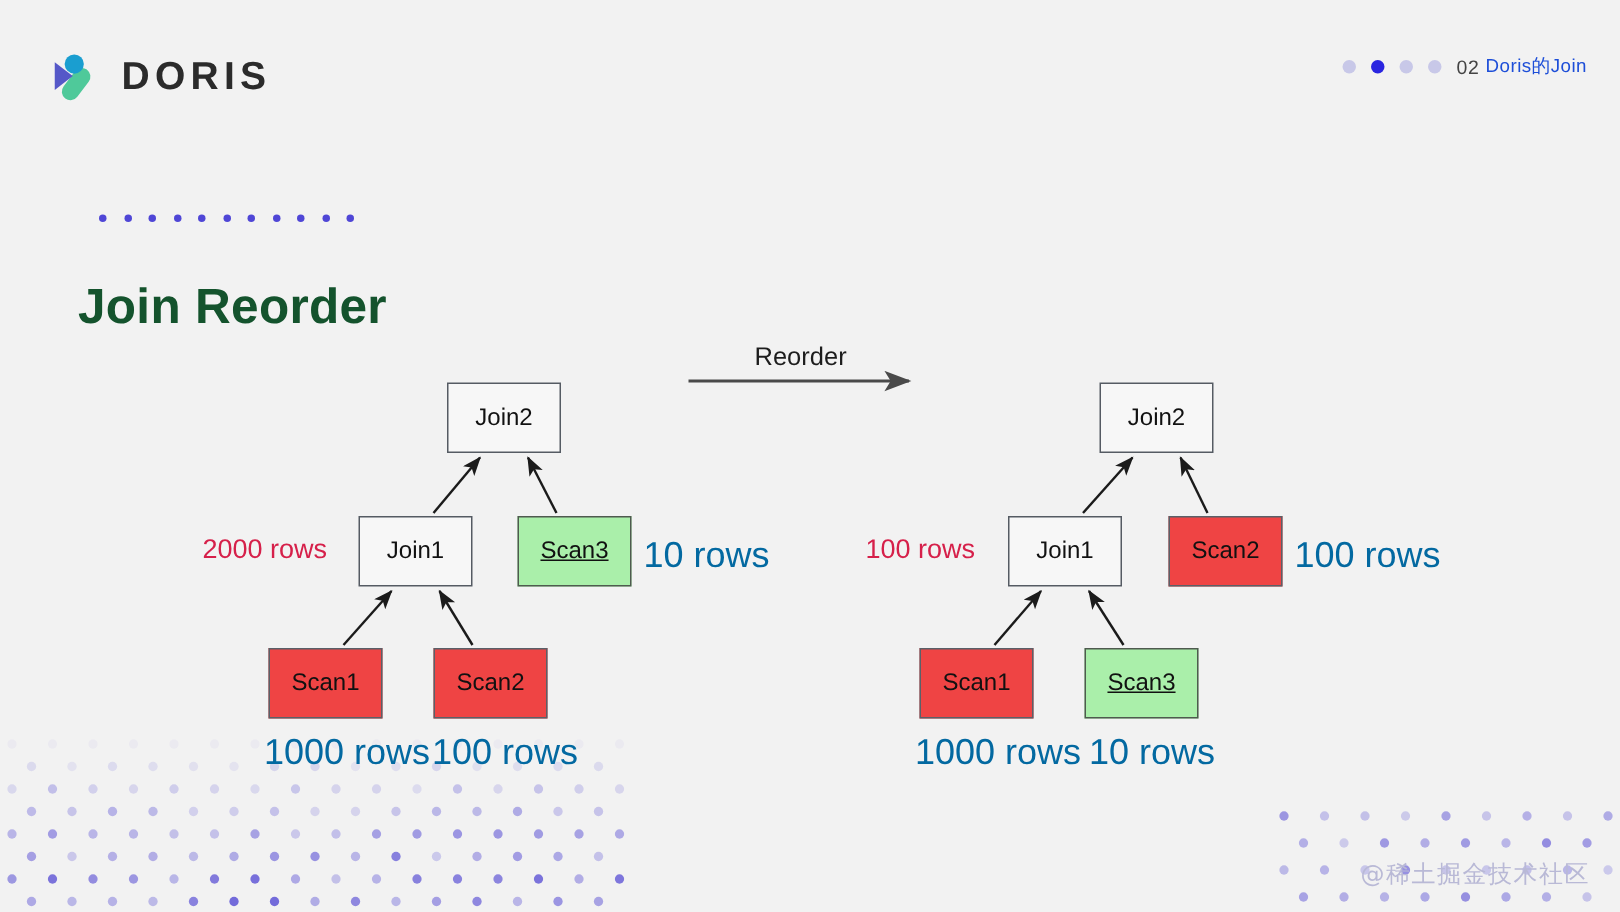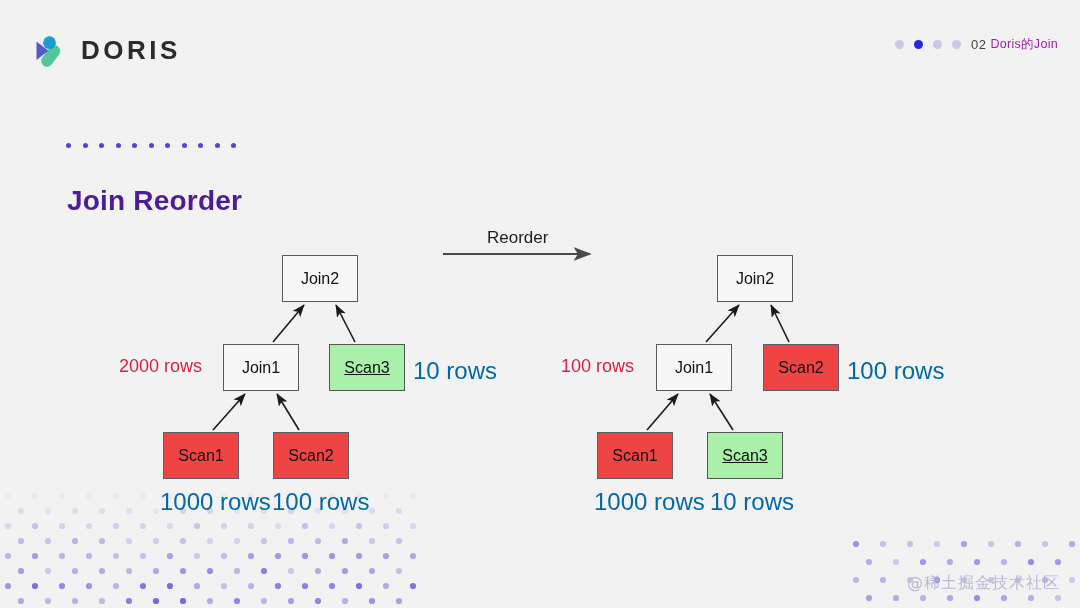--- a/index.html
+++ b/index.html
@@ -22,32 +22,32 @@
   .logo-text{
     font-size:26px;letter-spacing:3.5px;color:#2b2b2b;font-weight:600;
     font-family:"Liberation Sans", sans-serif;
   }
 
   .hdr-right{position:absolute;right:22px;top:36px;display:flex;align-items:center;gap:4px;}
   .prog-dots{display:flex;align-items:center;gap:10px;margin-right:6px;}
   .prog-dot{width:9px;height:9px;border-radius:50%;background:#c8c8e8;}
   .prog-dot.on{background:#2a25e0;}
   .hdr-num{font-size:13px;color:#444;letter-spacing:.5px;}
-  .hdr-label{font-size:12.5px;color:#a21caf;letter-spacing:.3px;}
+  .hdr-label{font-size:12.5px;color:#1d4ed8;letter-spacing:.3px;}
 
   
   .tdots{position:absolute;left:66px;top:143px;display:flex;gap:11.5px;}
   .tdot{width:5px;height:5px;border-radius:50%;background:#4f46d6;}
   .page-title{
-    position:absolute;left:67px;top:185px;
-    font-size:28px;font-weight:bold;color:#4c1d95;letter-spacing:.2px;
-  }
-
-  
-  .stage{position:absolute;left:0;top:0;width:945px;height:608px;}
+    position:absolute;left:52px;top:185px;
+    font-size:33px;font-weight:bold;color:#14532d;letter-spacing:.2px;
+  }
+
+  
+  .stage{position:absolute;left:16px;top:0;width:945px;height:608px;}
   .node{
     position:absolute;box-sizing:border-box;
     border:1.6px solid #555b63;
     display:flex;align-items:center;justify-content:center;
     font-size:16px;color:#111;background:#f7f7f7;
     font-family:"Liberation Sans", sans-serif;
   }
   .node.scan-cyan{background:#ef4444;border-color:#5a6068;}
   .node.scan-green{background:#aaefaa;border-color:#4f5a4f;text-decoration:underline;}
 

